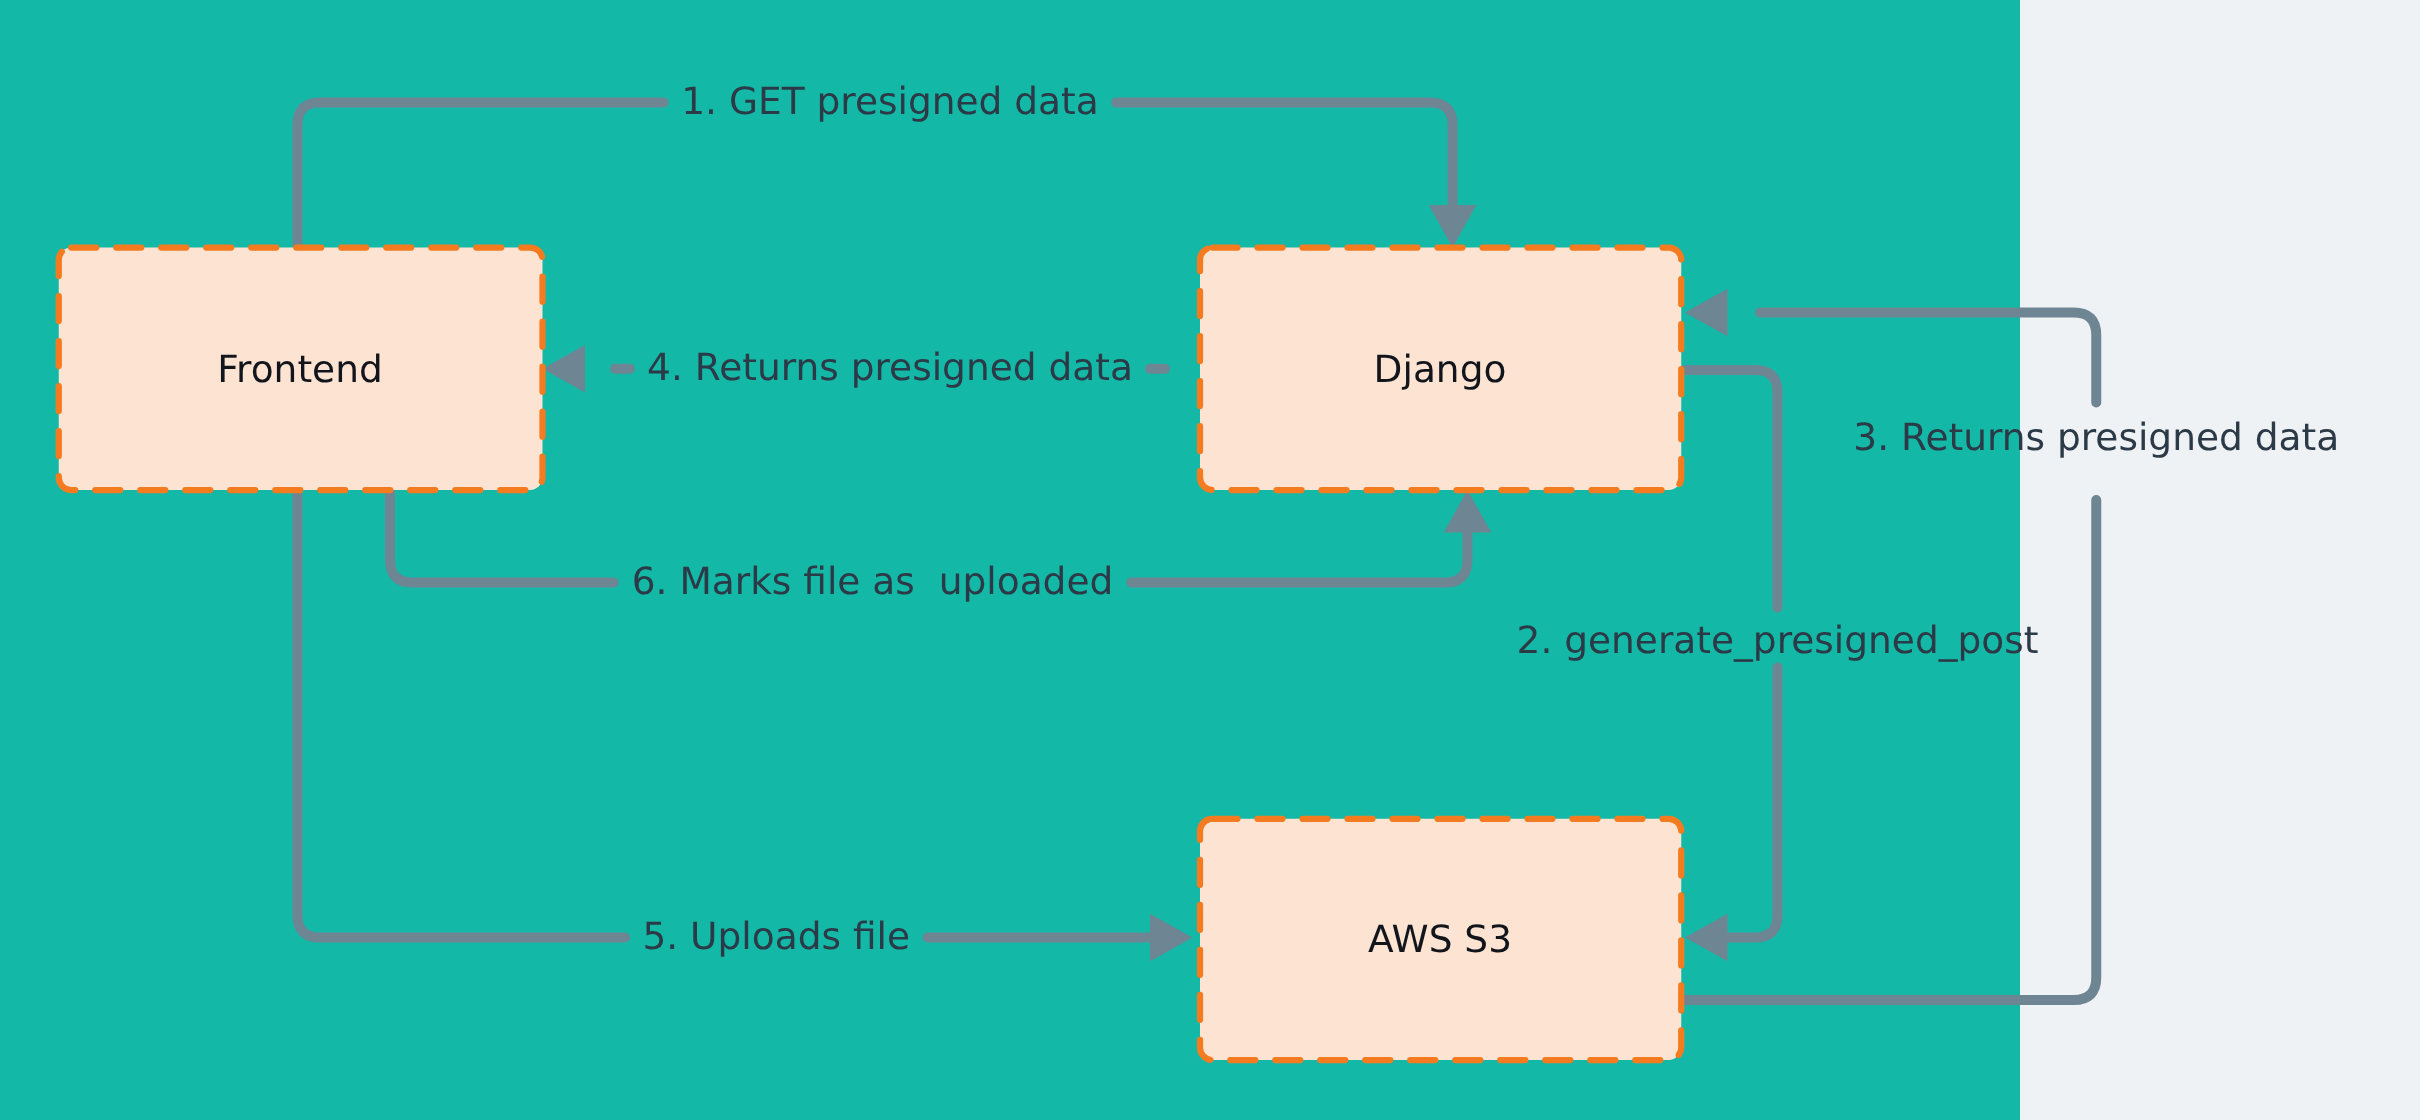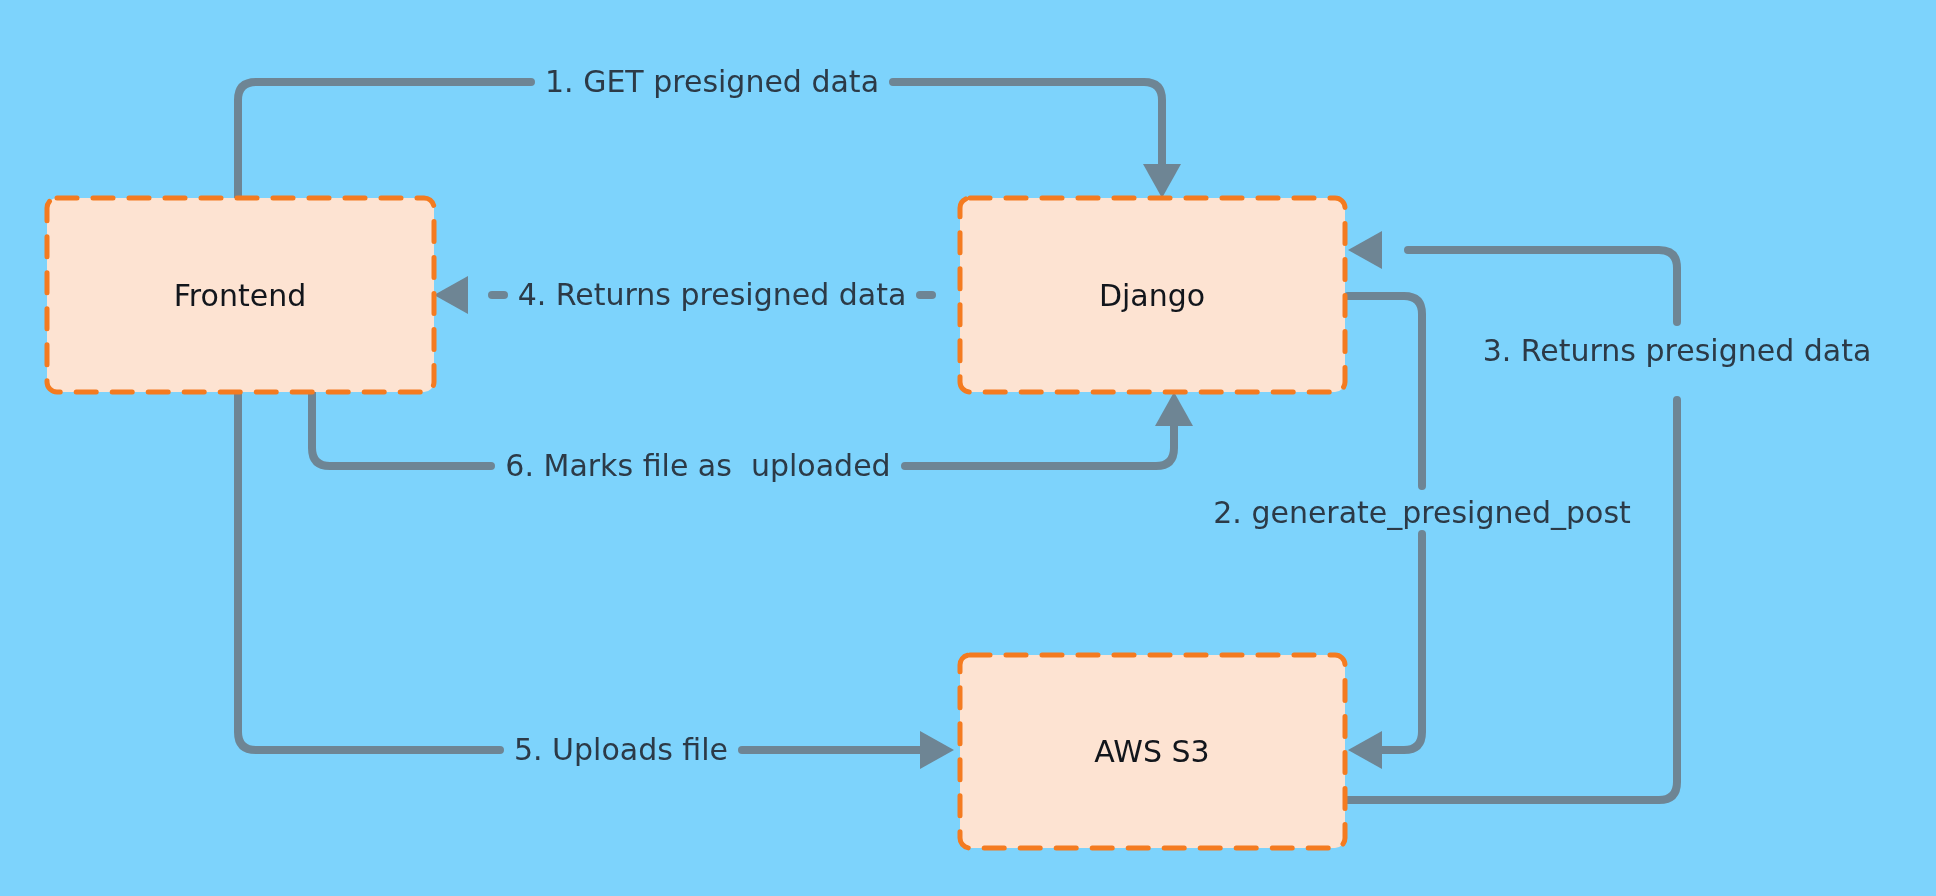--- a/index.html
+++ b/index.html
@@ -8,23 +8,23 @@
     background: #eef2f5;
   }
   body {
     width: 1936px;
     height: 896px;
     font-family: "DejaVu Sans", sans-serif;
     overflow: hidden;
   }
   #diagram-root {
     position: relative;
-    width: 1936px;
+    width: 1616px;
     height: 896px;
-    background: #7dd3fc;
+    background: #14b8a6;
   }
   svg.canvas {
     position: absolute;
     top: 0; left: 0;
     width: 1936px;
     height: 896px;
     display: block;
   }
   .node-box {
     fill: #fde3d2;

